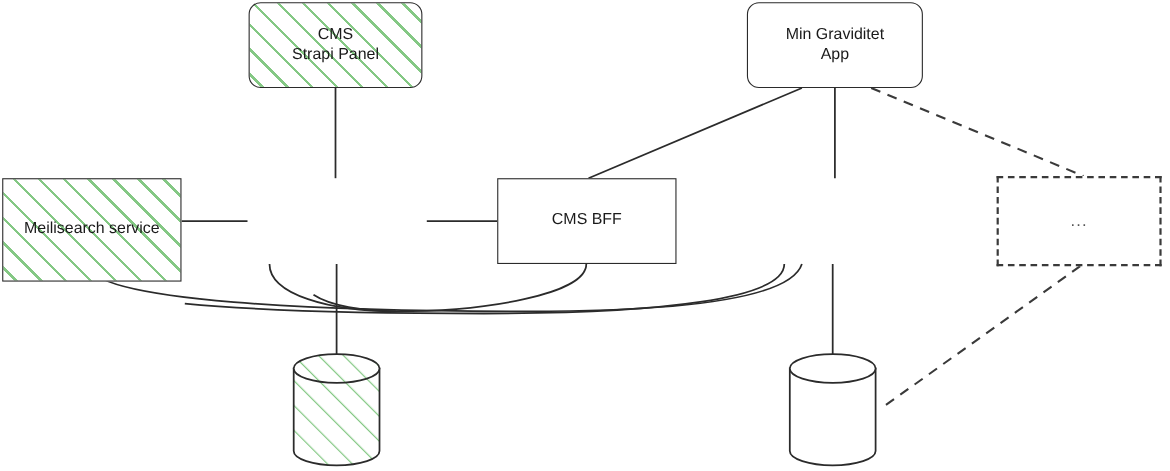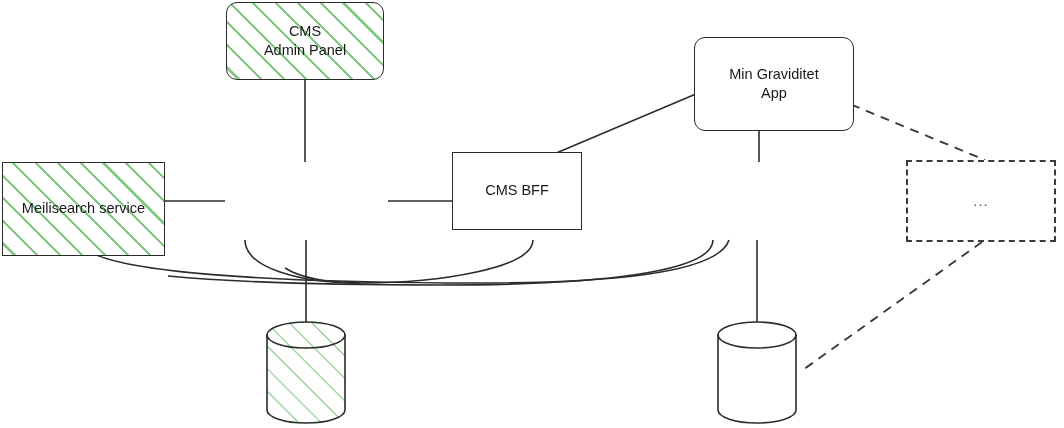--- a/index.html
+++ b/index.html
@@ -97,34 +97,34 @@
     <g fill="none" stroke="#3a3a3a" stroke-width="1.9" stroke-dasharray="9 7">
 
       <path d="M 792 80 L 985 160"></path>
 
       <path d="M 982 242 L 800 372"></path>
     </g>
   </svg>
 
   <div class="node rounded hatched" style="left:226px; top:2px; width:158px; height:78px;">
     <span class="node-label">CMS
-Admin Panel</span>
+Strapi Panel</span>
   </div>
 
-  <div class="node rounded" style="left:694px; top:2px; width:160px; height:94px;margin-top:35px;">
+  <div class="node rounded" style="left:679px; top:2px; width:160px; height:78px;">
     <span class="node-label">Min Graviditet
 App</span>
   </div>
 
   <div class="node hatched" style="left:2px; top:162px; width:163px; height:94px;">
     <span class="node-label">Meilisearch service</span>
   </div>
 
 
-  <div class="node" style="left:452px; top:152px; width:130px; height:78px;">
+  <div class="node" style="left:452px; top:162px; width:163px; height:78px;">
     <span class="node-label">CMS BFF</span>
   </div>
 
 
   <div class="node dashed-node" style="left:906px; top:160px; width:150px; height:82px;">
     <span class="node-label">...</span>
   </div>
 
   <div class="db" style="left:265px; top:322px;">
     <svg width="82" height="102" viewBox="0 0 82 102">

